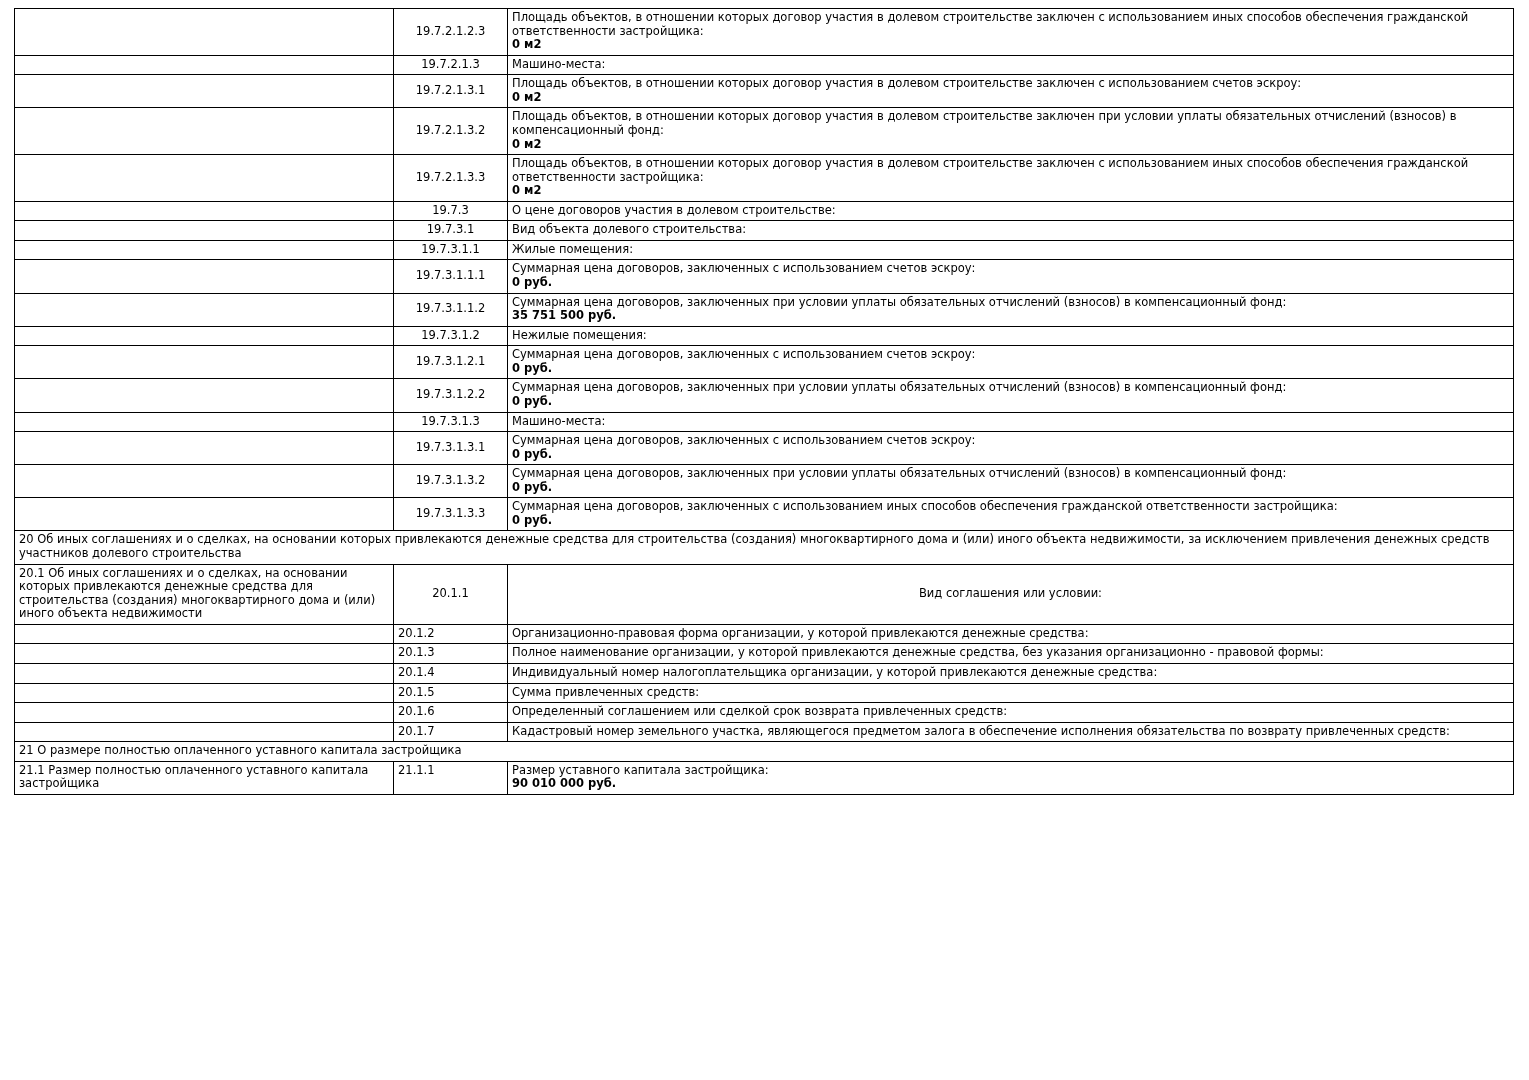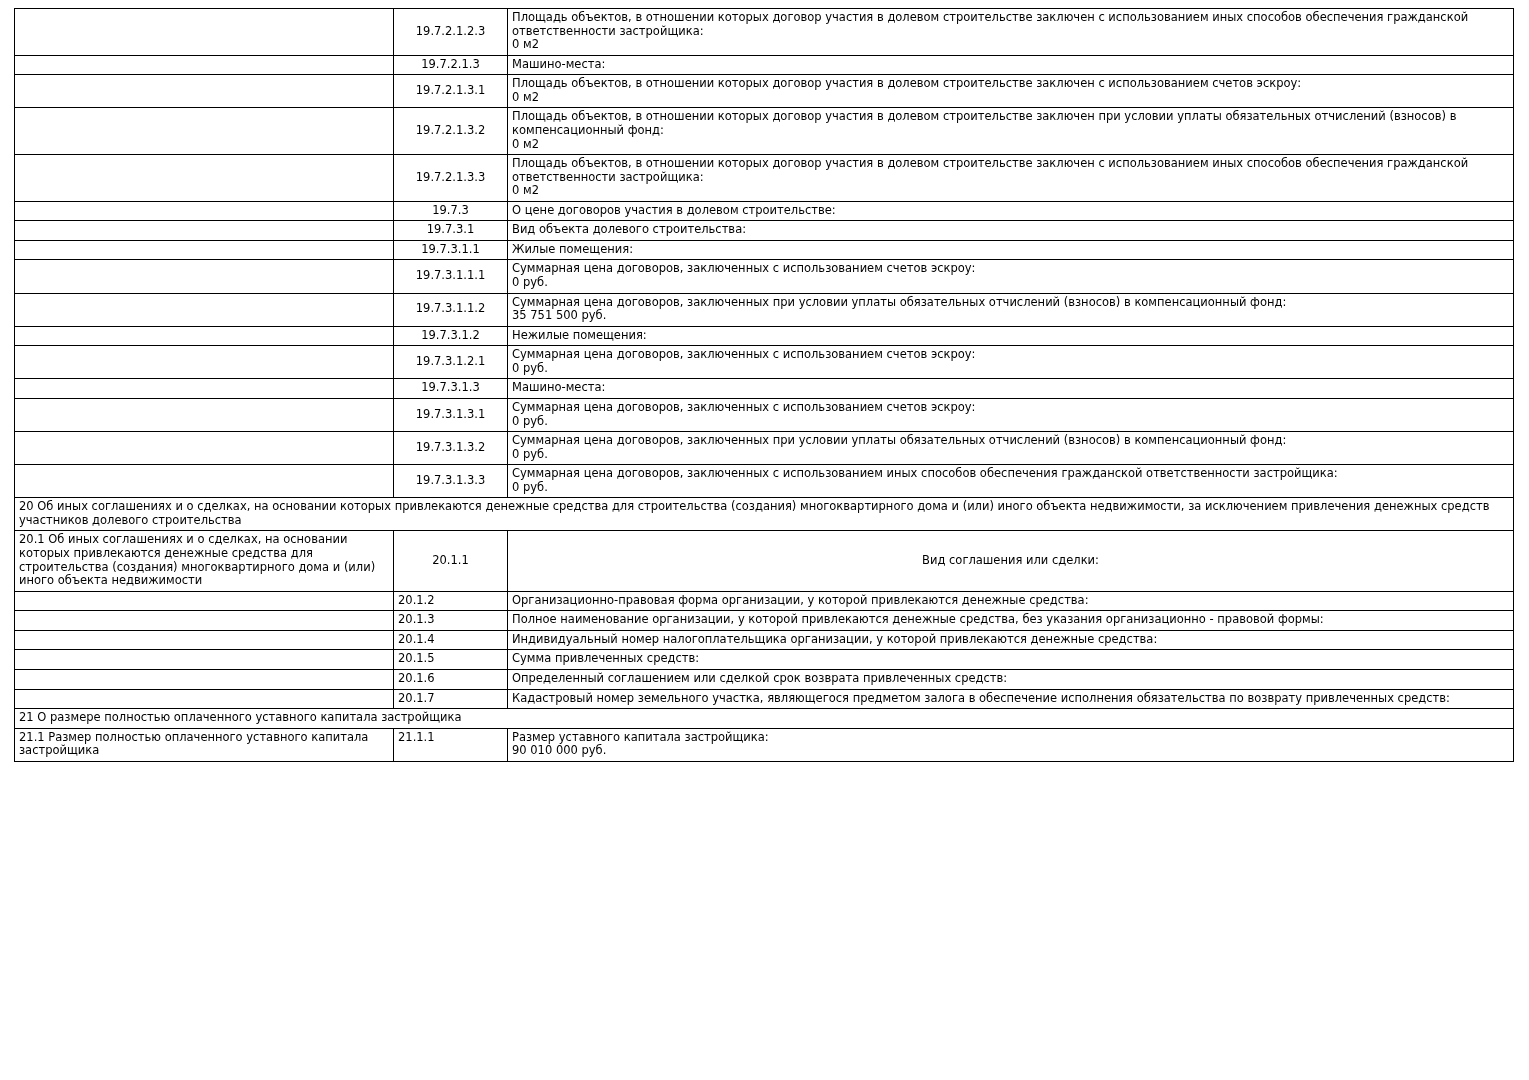--- a/index.html
+++ b/index.html
@@ -27,21 +27,21 @@
   table.doc td {
     border: 1px solid #000000;
     vertical-align: top;
     padding: 2px 4px 3px 4px;
     line-height: 1.18;
   }
   td.c1 { width: 370px; }
   td.c2 { width: 105px; }
   td.c3 { width: auto; margin-left: 20px; }
   .val {
-    font-weight: normal;
+    font-weight: bold;
     display: block;
   }
   .mid {
     vertical-align: middle !important;
     text-align: center;
   }
   .full {
     line-height: 1.2;
     margin-left: 8px;
   }
@@ -151,20 +151,28 @@
 
       <tr>
         <td class="c1"></td>
         <td class="c2 mid">19.7.3.1.2.1</td>
         <td class="c3">
           <span>Суммарная цена договоров, заключенных с использованием счетов эскроу:</span>
           <span class="val">0 руб.</span>
         </td>
       </tr>
 
+      <tr>
+        <td class="c1"></td>
+        <td class="c2 mid">19.7.3.1.2.2</td>
+        <td class="c3">
+          <span>Суммарная цена договоров, заключенных при условии уплаты обязательных отчислений (взносов) в компенсационный фонд:</span>
+          <span class="val">0 руб.</span>
+        </td>
+      </tr>
 
 
       <tr>
         <td class="c1"></td>
         <td class="c2 mid">19.7.3.1.3</td>
         <td class="c3">
           <span>Машино-места:</span>
         </td>
       </tr>
 
@@ -196,21 +204,21 @@
       </tr>
 
       <tr class="sec-head">
         <td colspan="3" class="full">20 Об иных соглашениях и о сделках, на основании которых привлекаются денежные средства для строительства (создания) многоквартирного дома и (или) иного объекта недвижимости, за исключением привлечения денежных средств участников долевого строительства</td>
       </tr>
 
       <tr>
         <td class="c1" rowspan="1">20.1 Об иных соглашениях и о сделках, на основании которых привлекаются денежные средства для строительства (создания) многоквартирного дома и (или) иного объекта недвижимости</td>
         <td class="c2 mid">20.1.1</td>
         <td class="c3 mid">
-          <span>Вид соглашения или сделки:</span>
+          <span>Вид соглашения или условии:</span>
         </td>
       </tr>
 
       <tr>
         <td class="c1"></td>
         <td class="c2">20.1.2</td>
         <td class="c3">
           <span>Организационно-правовая форма организации, у которой привлекаются денежные средства:</span>
         </td>
       </tr>

